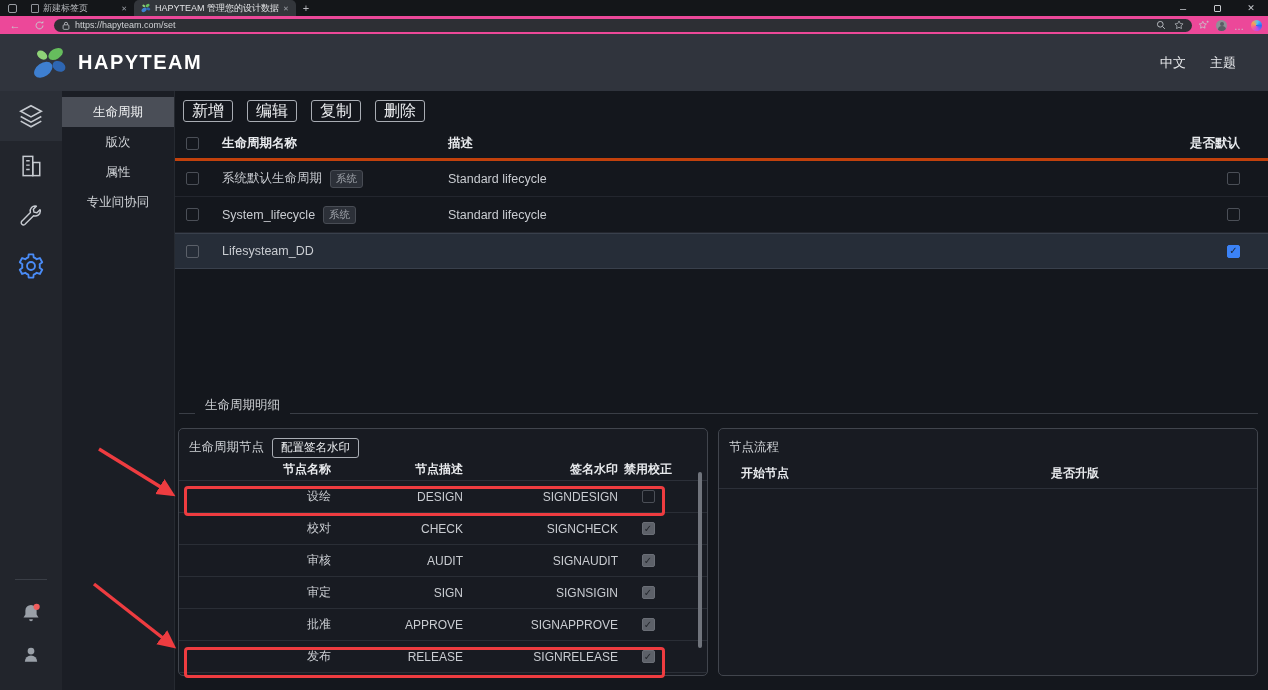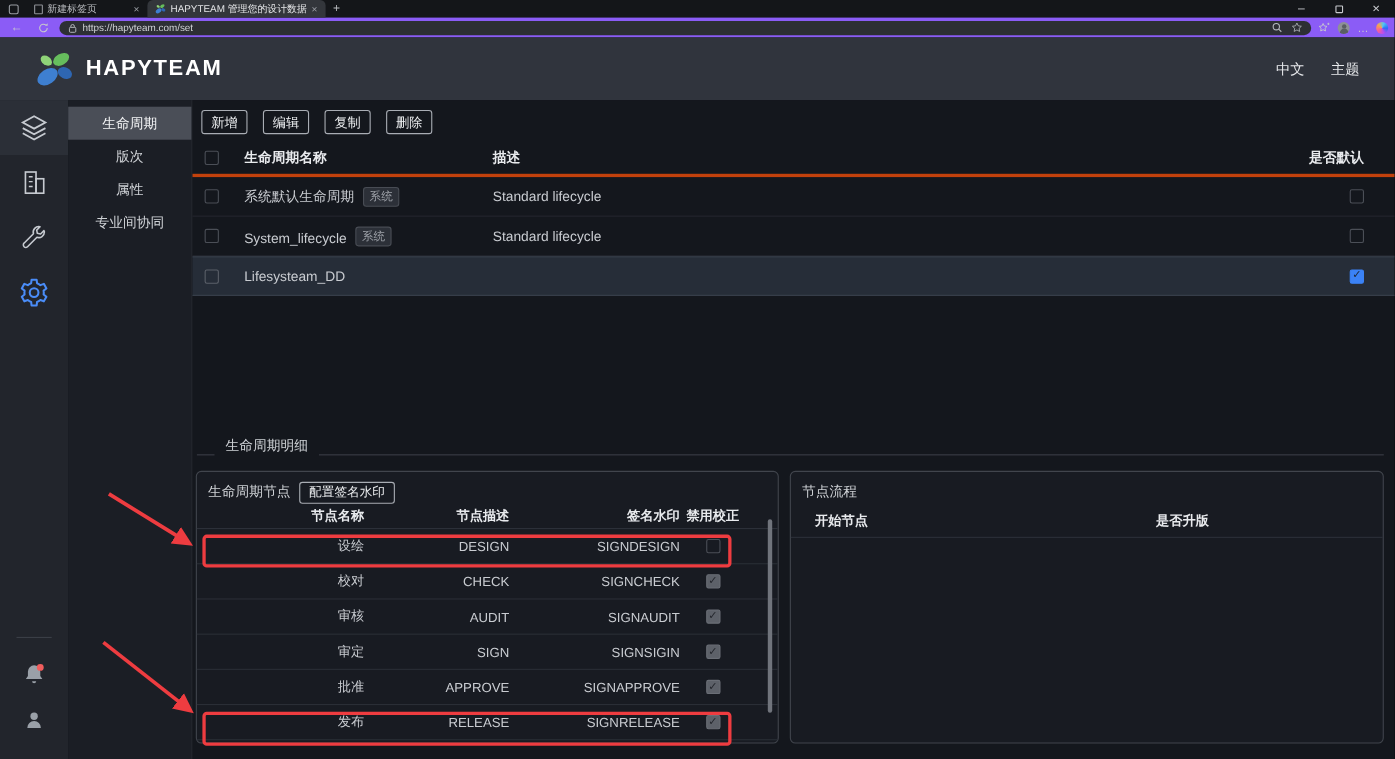--- a/index.html
+++ b/index.html
@@ -18,21 +18,21 @@
   .g-x::before { content:"✕"; font-size:7px; color:#9a9da3; }
   .g-plus::before { content:"+"; font-size:11px; color:#b7b9bd; }
   .newtab-btn { width:20px; display:flex; align-items:center; justify-content:center; }
   .win-controls { margin-left:auto; display:flex; }
   .win-btn { width:34px; display:flex; align-items:center; justify-content:center; color:#c7c9cd; font-size:9px; }
   .g-min::before { content:"–"; font-size:11px; }
   .g-restore { width:7px; height:7px; border:1px solid #c7c9cd; border-radius:1px; }
   .g-close::before { content:"✕"; }
   .doc-ic { width:8px; height:9px; border:1px solid #8f9298; border-radius:1px; }
 
-  .addressbar { height:18px; background:#8b5cf6; display:flex; align-items:center; padding:0 6px; gap:6px; color:#b7b9bd; }
+  .addressbar { height:18px; background:#ec4899; display:flex; align-items:center; padding:0 6px; gap:6px; color:#b7b9bd; }
   .g-back::before { content:"←"; font-size:11px; color:#c7c9cd; }
   .nav-ic { width:18px; display:flex; align-items:center; justify-content:center; }
   .url-pill { flex:1; height:13px; background:#2d2f34; border-radius:7px; display:flex; align-items:center; padding:0 8px; gap:5px; font-size:9px; color:#cfd1d4; }
   .url-text { white-space:nowrap; }
   .pill-right { margin-left:auto; display:flex; gap:8px; align-items:center; }
   .ab-right { display:flex; gap:7px; align-items:center; }
   .g-dots::before { content:"…"; font-size:10px; color:#c7c9cd; }
   .avatar-ic { width:11px; height:11px; border-radius:50%; background:#8d9197; position:relative; overflow:hidden; }
   .avatar-ic::before { content:""; position:absolute; left:3.5px; top:2px; width:4px; height:4px; border-radius:50%; background:#5a5e64; }
   .avatar-ic::after { content:""; position:absolute; left:1.5px; top:6.5px; width:8px; height:5px; border-radius:4px 4px 0 0; background:#5a5e64; }
@@ -55,30 +55,30 @@
   .rail-bottom { width:62px; height:42px; display:flex; align-items:center; justify-content:center; position:relative; }
 
   .subnav { width:113px; background:#1b1e25; padding-top:6px; border-right:1px solid #262a31; }
   .subnav-item { height:30px; display:flex; align-items:center; justify-content:center; color:#cfd2d6; font-size:12.5px; cursor:pointer; }
   .subnav-item.active { background:#4a4e57; color:#f4f5f6; }
 
   main { flex:1; display:flex; flex-direction:column; background:#14171d; padding-top:9px; }
 
   
   .toolbar { display:flex; gap:14px; padding-left:8px; }
-  .tb-btn { height:22px; min-width:37px; padding:0 8px; background:transparent; border:1px solid #a9adb4; border-radius:3px; color:#eceef0; font-size:12px; font-family:inherit; cursor:pointer; }
+  .tb-btn { height:22px; min-width:37px; padding:0 8px; background:transparent; border:1px solid #a9adb4; border-radius:3px; color:#eceef0; font-size:16px; font-family:inherit; cursor:pointer; }
 
   
   .mtable { margin-top:6px; font-size:12.5px; color:#c9ccd1; }
   .mrow { display:grid; grid-template-columns:47px 226px 1fr 90px; align-items:center; height:36px; border-bottom:1px solid #23262e; padding-right:28px; }
   .mrow.header { height:33px; font-weight:bold; color:#e8eaed; border-bottom:3px solid #c2410c; }
   .mrow.selected { background:#262d38; border-top:1px solid #39404c; border-bottom:1px solid #39404c; }
   .mrow .c1 { display:flex; justify-content:flex-start; padding-left:11px; }
   .mrow .last { text-align:right; display:flex; justify-content:flex-end; }
-  .name-cell { display:flex; align-items:flex-end; gap:8px; }
+  .name-cell { display:flex; align-items:center; gap:8px; }
 
   .cbx { width:13px; height:13px; border:1px solid #4b4f57; border-radius:2px; display:inline-flex; align-items:center; justify-content:center; font-size:10px; line-height:1; background:transparent; cursor:pointer; }
   .cbx.lite { border-color:#5b6069; }
   .cbx.blue.on { background:#3b82f6; border-color:#3b82f6; color:#1c2533; }
   .cbx.blue.on::after { content:"✓"; }
   .cbx.gray.on { background:#5d6169; border-color:#6a6e76; color:#23262c; }
   .cbx.gray.on::after { content:"✓"; }
 
   .badge { font-size:10.5px; color:#9da1a8; background:#2c3038; border:1px solid #484c54; border-radius:3px; padding:1px 5px; }
   .badge:empty { display:none; }

